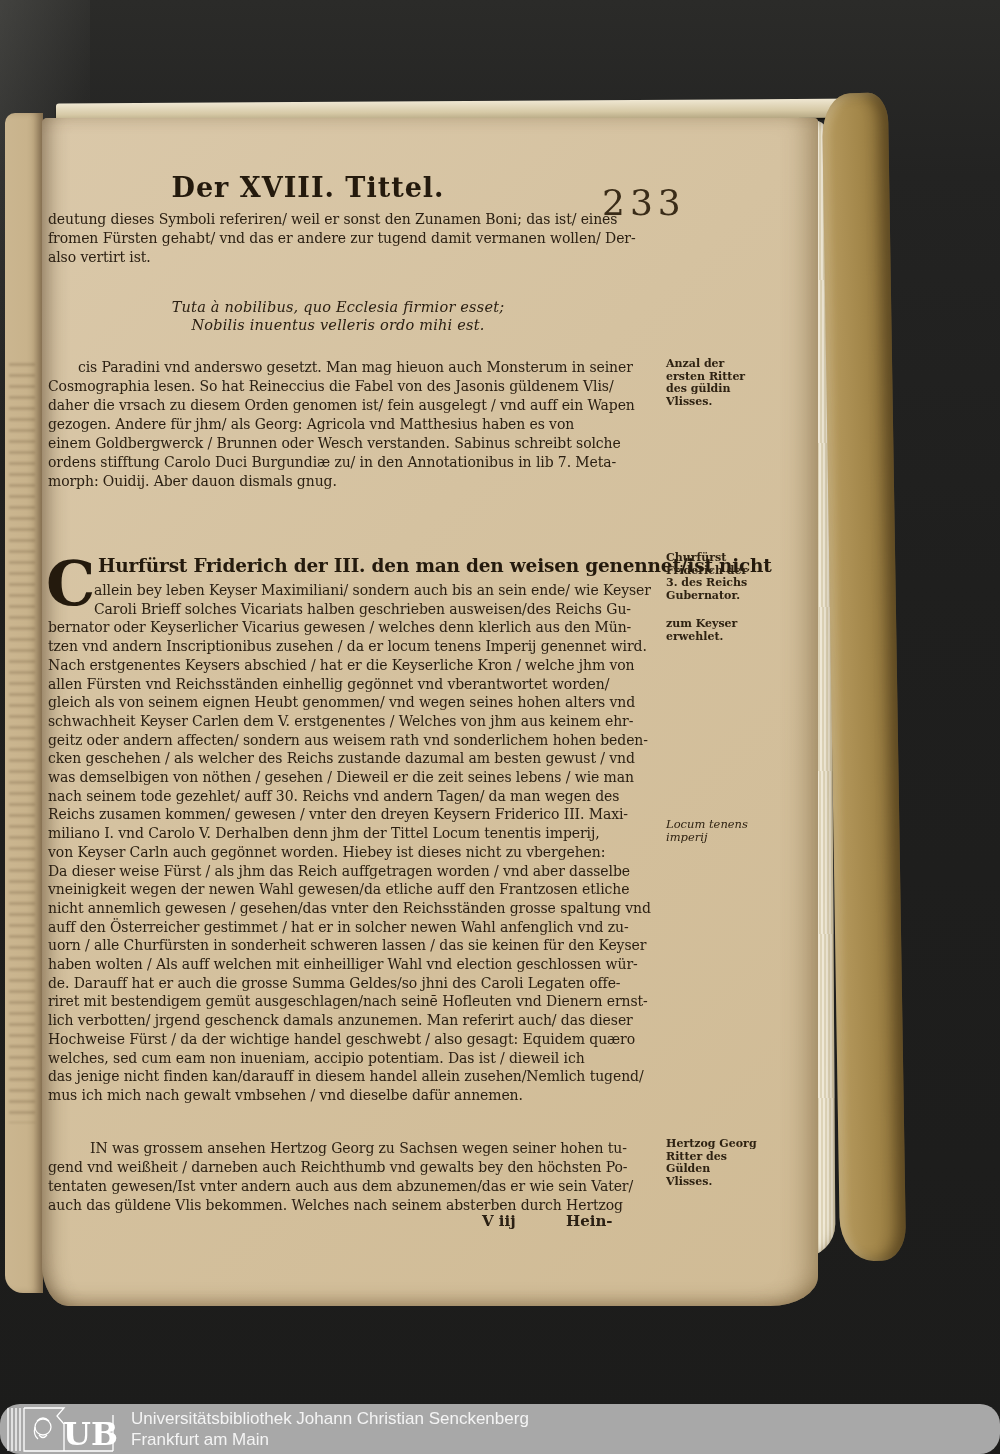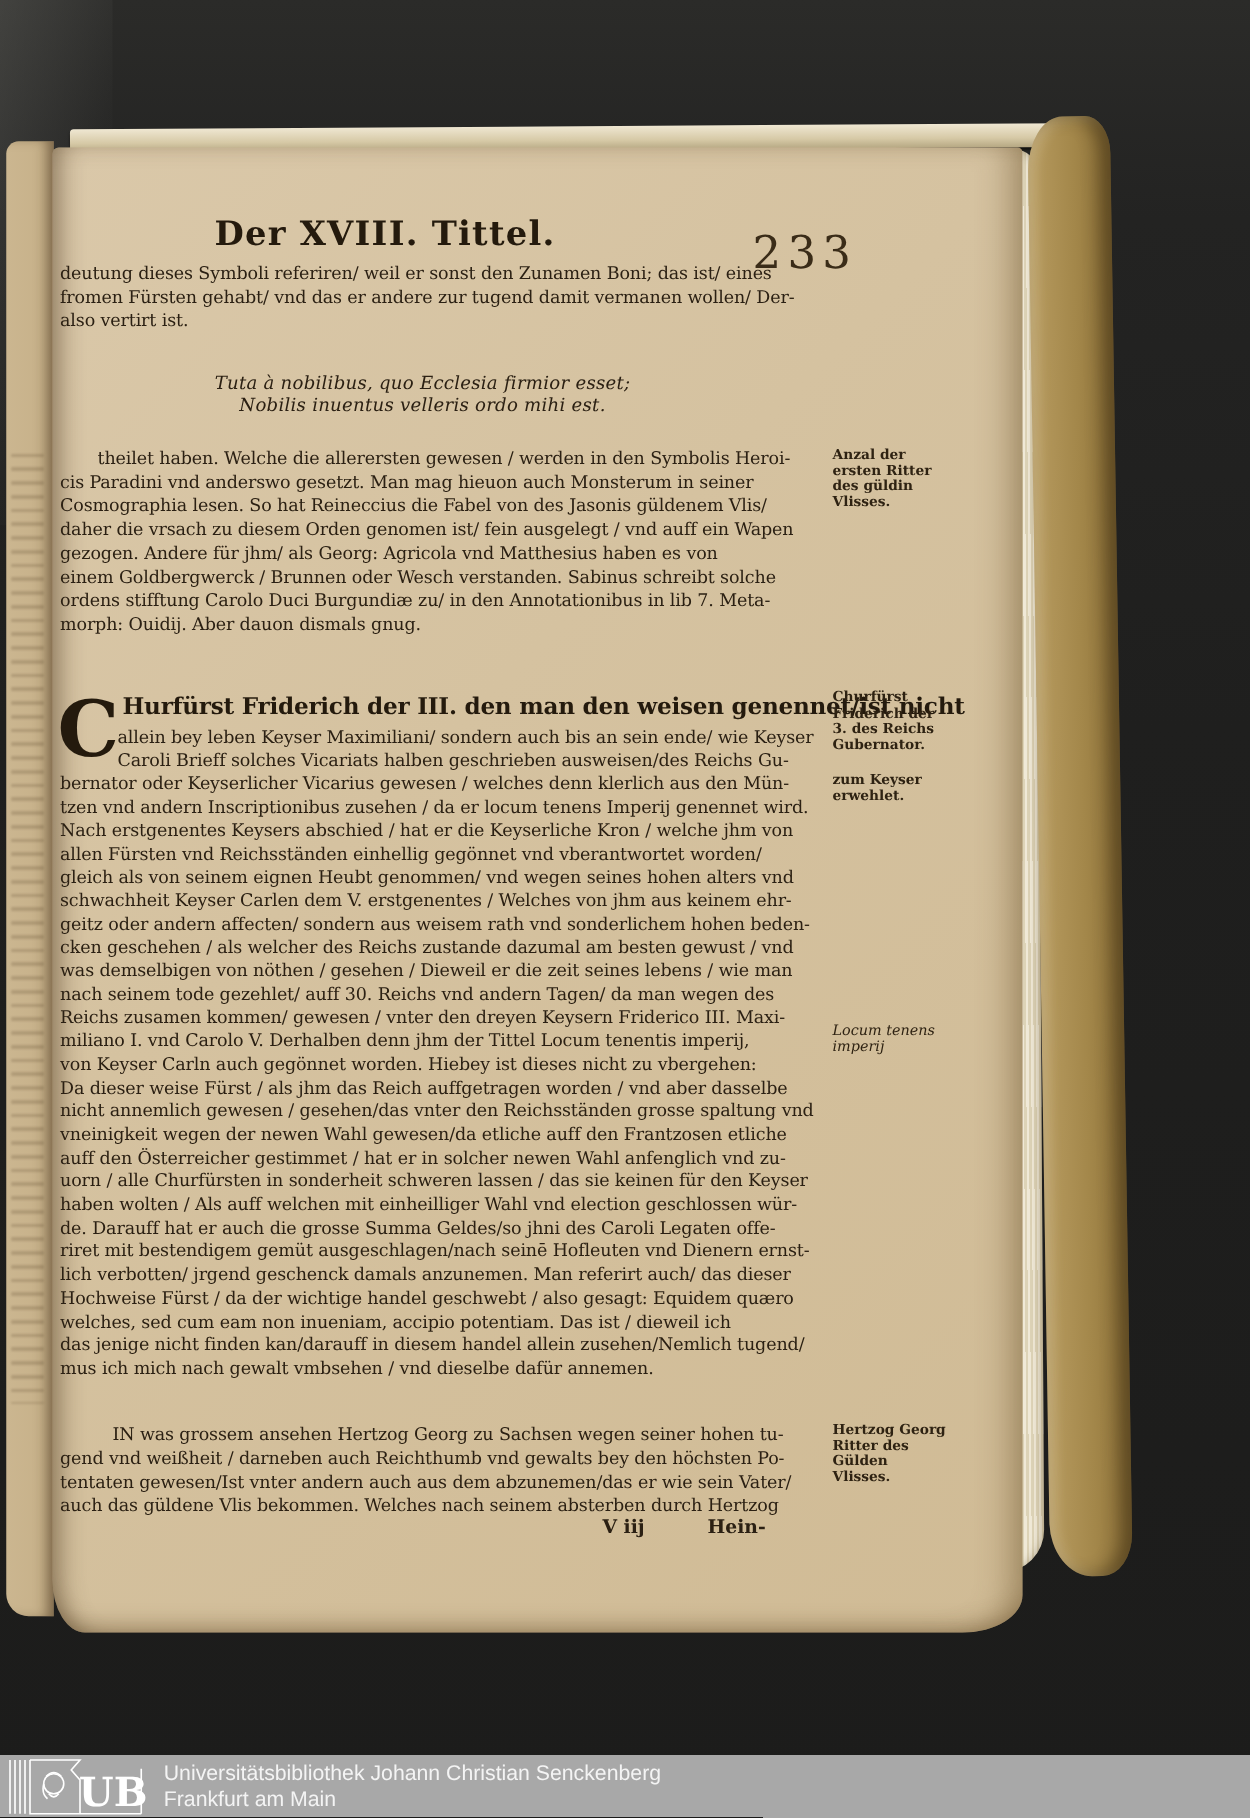--- a/index.html
+++ b/index.html
@@ -53,21 +53,21 @@
   .sec-body .tline:nth-child(1),.sec-body .tline:nth-child(2){padding-left:46px;}
   .p3{top:1021px;}
   .p3 .tline:first-child{text-indent:42px;}
   .sig{position:absolute;top:1094px;font-size:15px;font-weight:bold;}
   .sig-v{left:440px;} .sig-c{left:524px;}
   .mnote{position:absolute;left:624px;width:94px;font-size:11px;font-weight:bold;line-height:12.5px;color:#2e2212;}
   .mnote.italic{font-weight:normal;font-style:italic;font-size:11.5px;}
   .mn1{top:240px;} .mn2{top:434px;} .mn3{top:500px;} .mn4{top:700px;} .mn5{top:1020px;}
   
   .footer{position:absolute;left:0;bottom:0;width:1000px;height:50px;background:#a8a8a8;
-         display:flex;align-items:center;font-family:"Liberation Sans",sans-serif;}
+         display:flex;align-items:center;font-family:"Liberation Sans",sans-serif;border-radius:20px;}
   .logo{margin-left:5px;flex:0 0 auto;}
   .ftext{margin-left:14px;color:#f4f4f4;font-size:17px;line-height:21px;}
 </style>
 </head>
 <body>
 
 <div class="stage">
   <div class="tl-wedge"></div>
   <div class="top-stack"></div>
   <div class="left-sliver">
@@ -85,21 +85,20 @@
         <div class="tline">fromen Fürsten gehabt/ vnd das er andere zur tugend damit vermanen wollen/ Der-</div>
         <div class="tline">also vertirt ist.</div>
       </div>
 
     <div class="col latin">
         <div class="tline">Tuta à nobilibus, quo Ecclesia firmior esset;</div>
         <div class="tline">Nobilis inuentus velleris ordo mihi est.</div>
       </div>
 
     <div class="col p2">
-        <div class="tline">theilet haben.  Welche die allerersten gewesen / werden in den Symbolis Heroi-</div>
         <div class="tline">cis Paradini vnd anderswo gesetzt.  Man mag hieuon auch Monsterum in seiner</div>
         <div class="tline">Cosmographia lesen.  So hat Reineccius die Fabel von des Jasonis güldenem Vlis/</div>
         <div class="tline">daher die vrsach zu diesem Orden genomen ist/ fein ausgelegt / vnd auff ein Wapen</div>
         <div class="tline">gezogen.  Andere für jhm/ als Georg: Agricola vnd Matthesius haben es von</div>
         <div class="tline">einem Goldbergwerck / Brunnen oder Wesch verstanden. Sabinus schreibt solche</div>
         <div class="tline">ordens stifftung Carolo Duci Burgundiæ zu/ in den Annotationibus in lib 7. Meta-</div>
         <div class="tline">morph: Ouidij. Aber dauon dismals gnug.</div>
       </div>
 
     <div class="sec-head">
@@ -116,22 +115,22 @@
         <div class="tline">gleich als von seinem eignen Heubt genommen/ vnd wegen seines hohen alters vnd</div>
         <div class="tline">schwachheit Keyser Carlen dem V. erstgenentes / Welches von jhm aus keinem ehr-</div>
         <div class="tline">geitz oder andern affecten/ sondern aus weisem rath vnd sonderlichem hohen beden-</div>
         <div class="tline">cken geschehen / als welcher des Reichs zustande dazumal am besten gewust / vnd</div>
         <div class="tline">was demselbigen von nöthen / gesehen / Dieweil er die zeit seines lebens / wie man</div>
         <div class="tline">nach seinem tode gezehlet/ auff 30. Reichs vnd andern Tagen/ da man wegen des</div>
         <div class="tline">Reichs zusamen kommen/ gewesen / vnter den dreyen Keysern Friderico III. Maxi-</div>
         <div class="tline">miliano I. vnd Carolo V. Derhalben denn jhm der Tittel Locum tenentis imperij,</div>
         <div class="tline">von Keyser Carln auch gegönnet worden.  Hiebey ist dieses nicht zu vbergehen:</div>
         <div class="tline">Da dieser weise Fürst / als jhm das Reich auffgetragen worden / vnd aber dasselbe</div>
+        <div class="tline">vneinigkeit wegen der newen Wahl gewesen/da etliche auff den Frantzosen etliche</div>
         <div class="tline">nicht annemlich gewesen / gesehen/das vnter den Reichsständen grosse spaltung vnd</div>
-        <div class="tline">vneinigkeit wegen der newen Wahl gewesen/da etliche auff den Frantzosen etliche</div>
         <div class="tline">auff den Österreicher gestimmet / hat er in solcher newen Wahl anfenglich vnd zu-</div>
         <div class="tline">uorn / alle Churfürsten in sonderheit schweren lassen / das sie keinen für den Keyser</div>
         <div class="tline">haben wolten / Als auff welchen mit einheilliger Wahl vnd election geschlossen wür-</div>
         <div class="tline">de. Darauff hat er auch die grosse Summa Geldes/so jhni des Caroli Legaten offe-</div>
         <div class="tline">riret mit bestendigem gemüt ausgeschlagen/nach seinē Hofleuten vnd Dienern ernst-</div>
         <div class="tline">lich verbotten/ jrgend geschenck damals anzunemen. Man referirt auch/ das dieser</div>
         <div class="tline">Hochweise Fürst / da der wichtige handel geschwebt / also gesagt: Equidem quæro</div>
         <div class="tline">welches, sed cum eam non inueniam, accipio potentiam.   Das ist / dieweil ich</div>
         <div class="tline">das jenige nicht finden kan/darauff in diesem handel allein zusehen/Nemlich tugend/</div>
         <div class="tline">mus ich mich nach gewalt vmbsehen / vnd dieselbe dafür annemen.</div>

